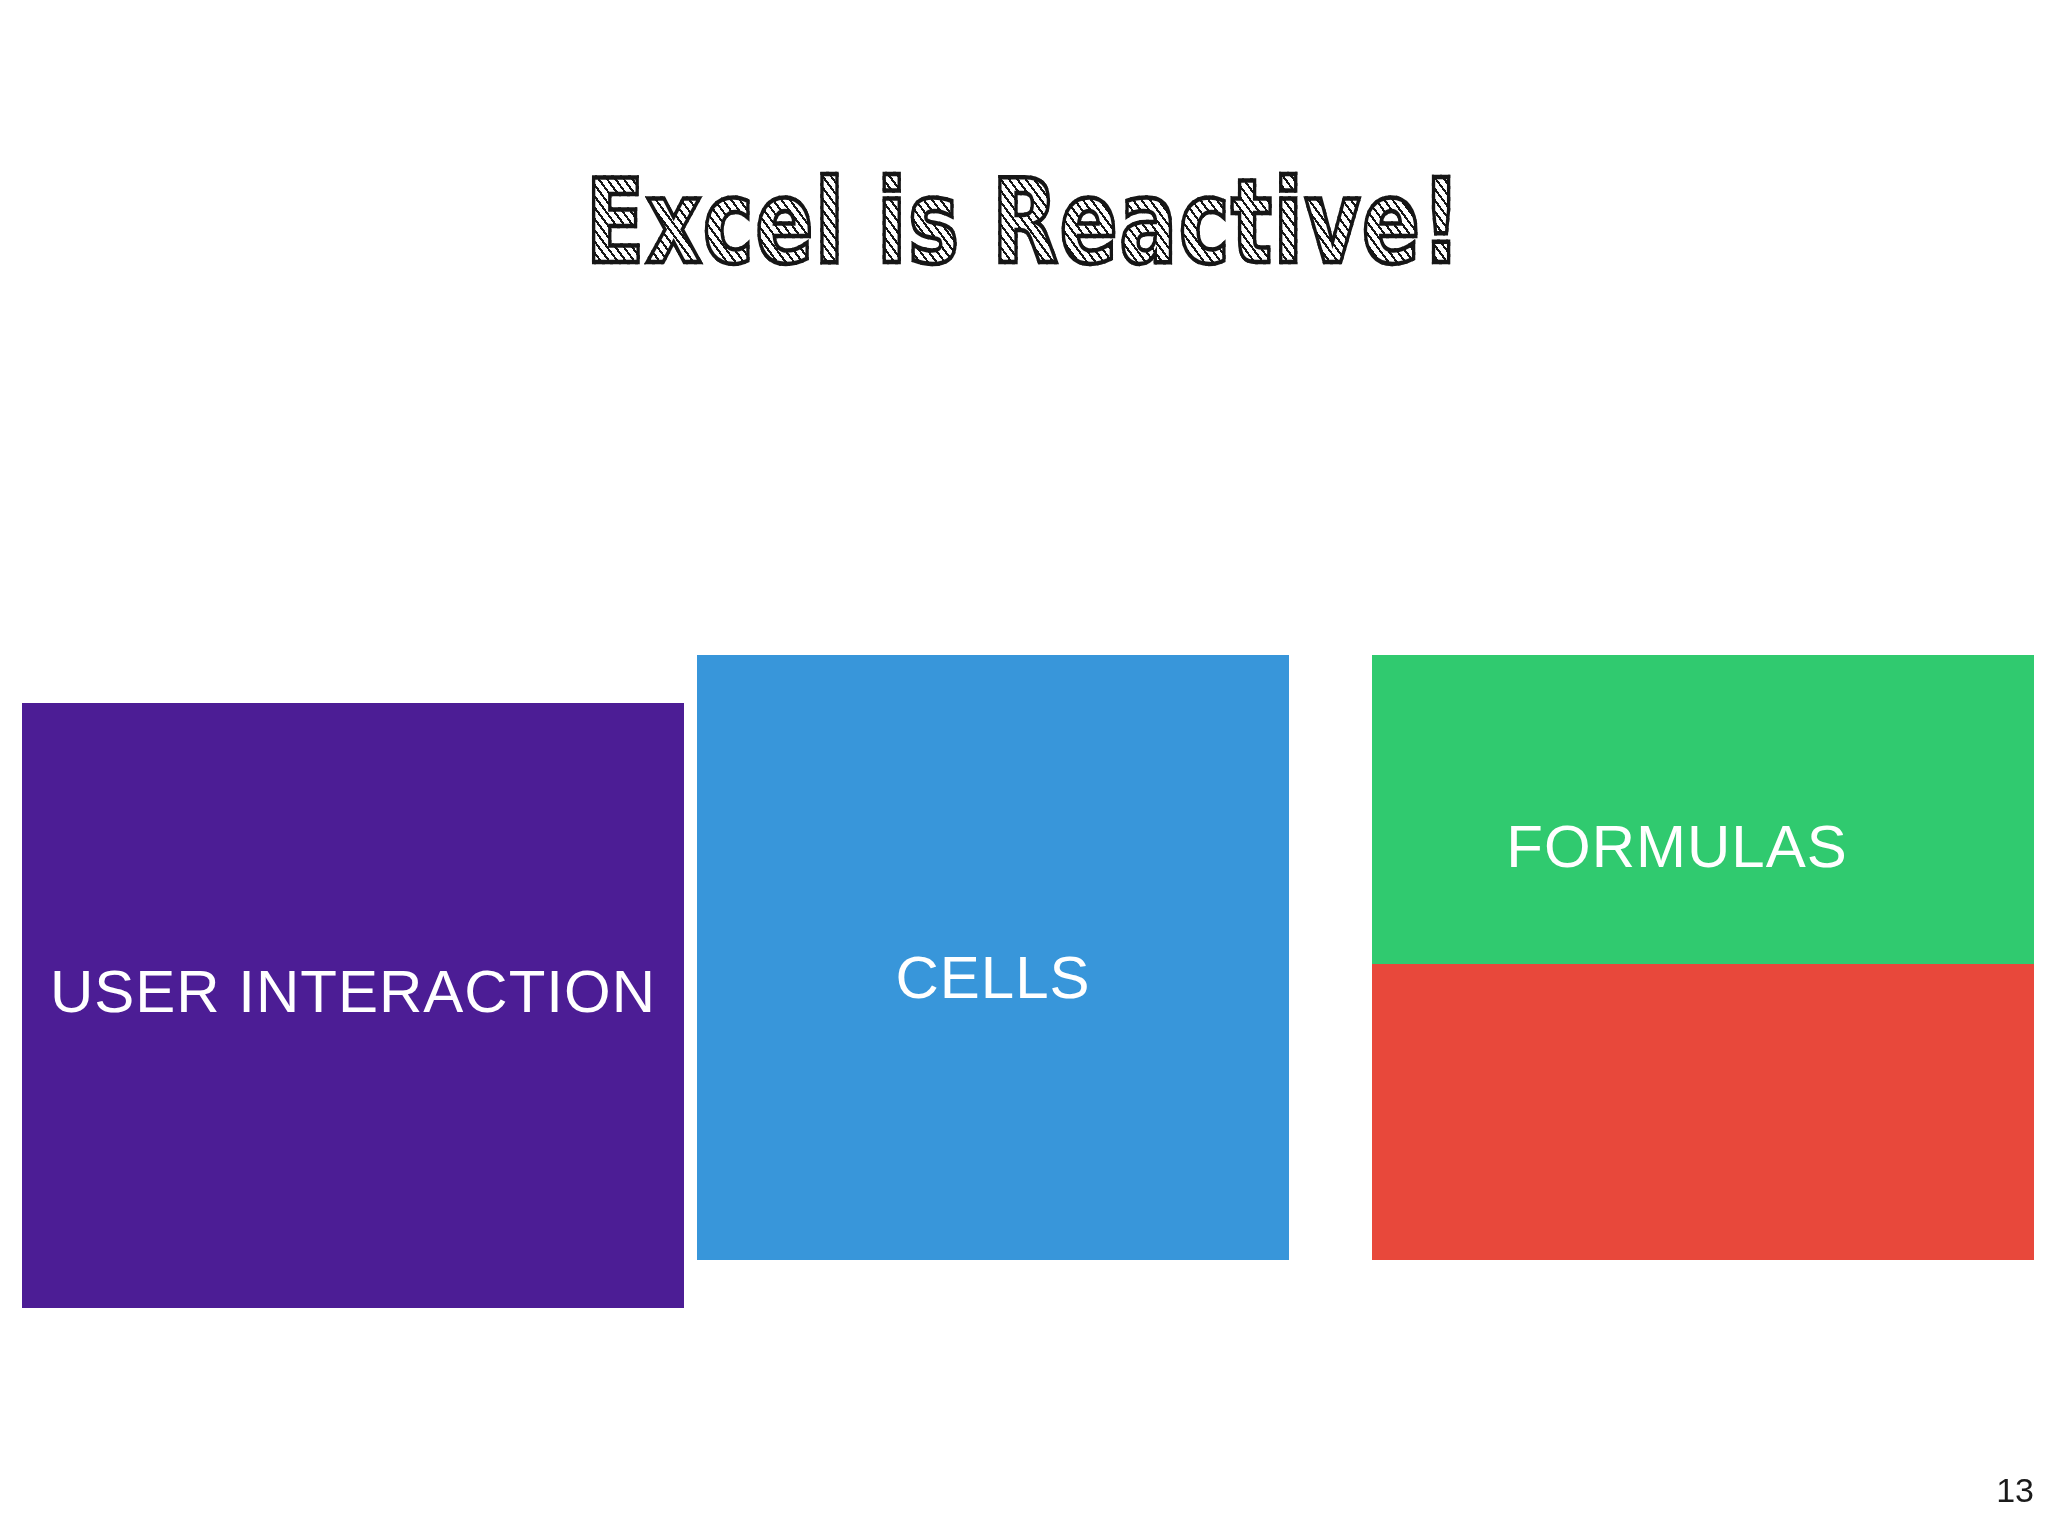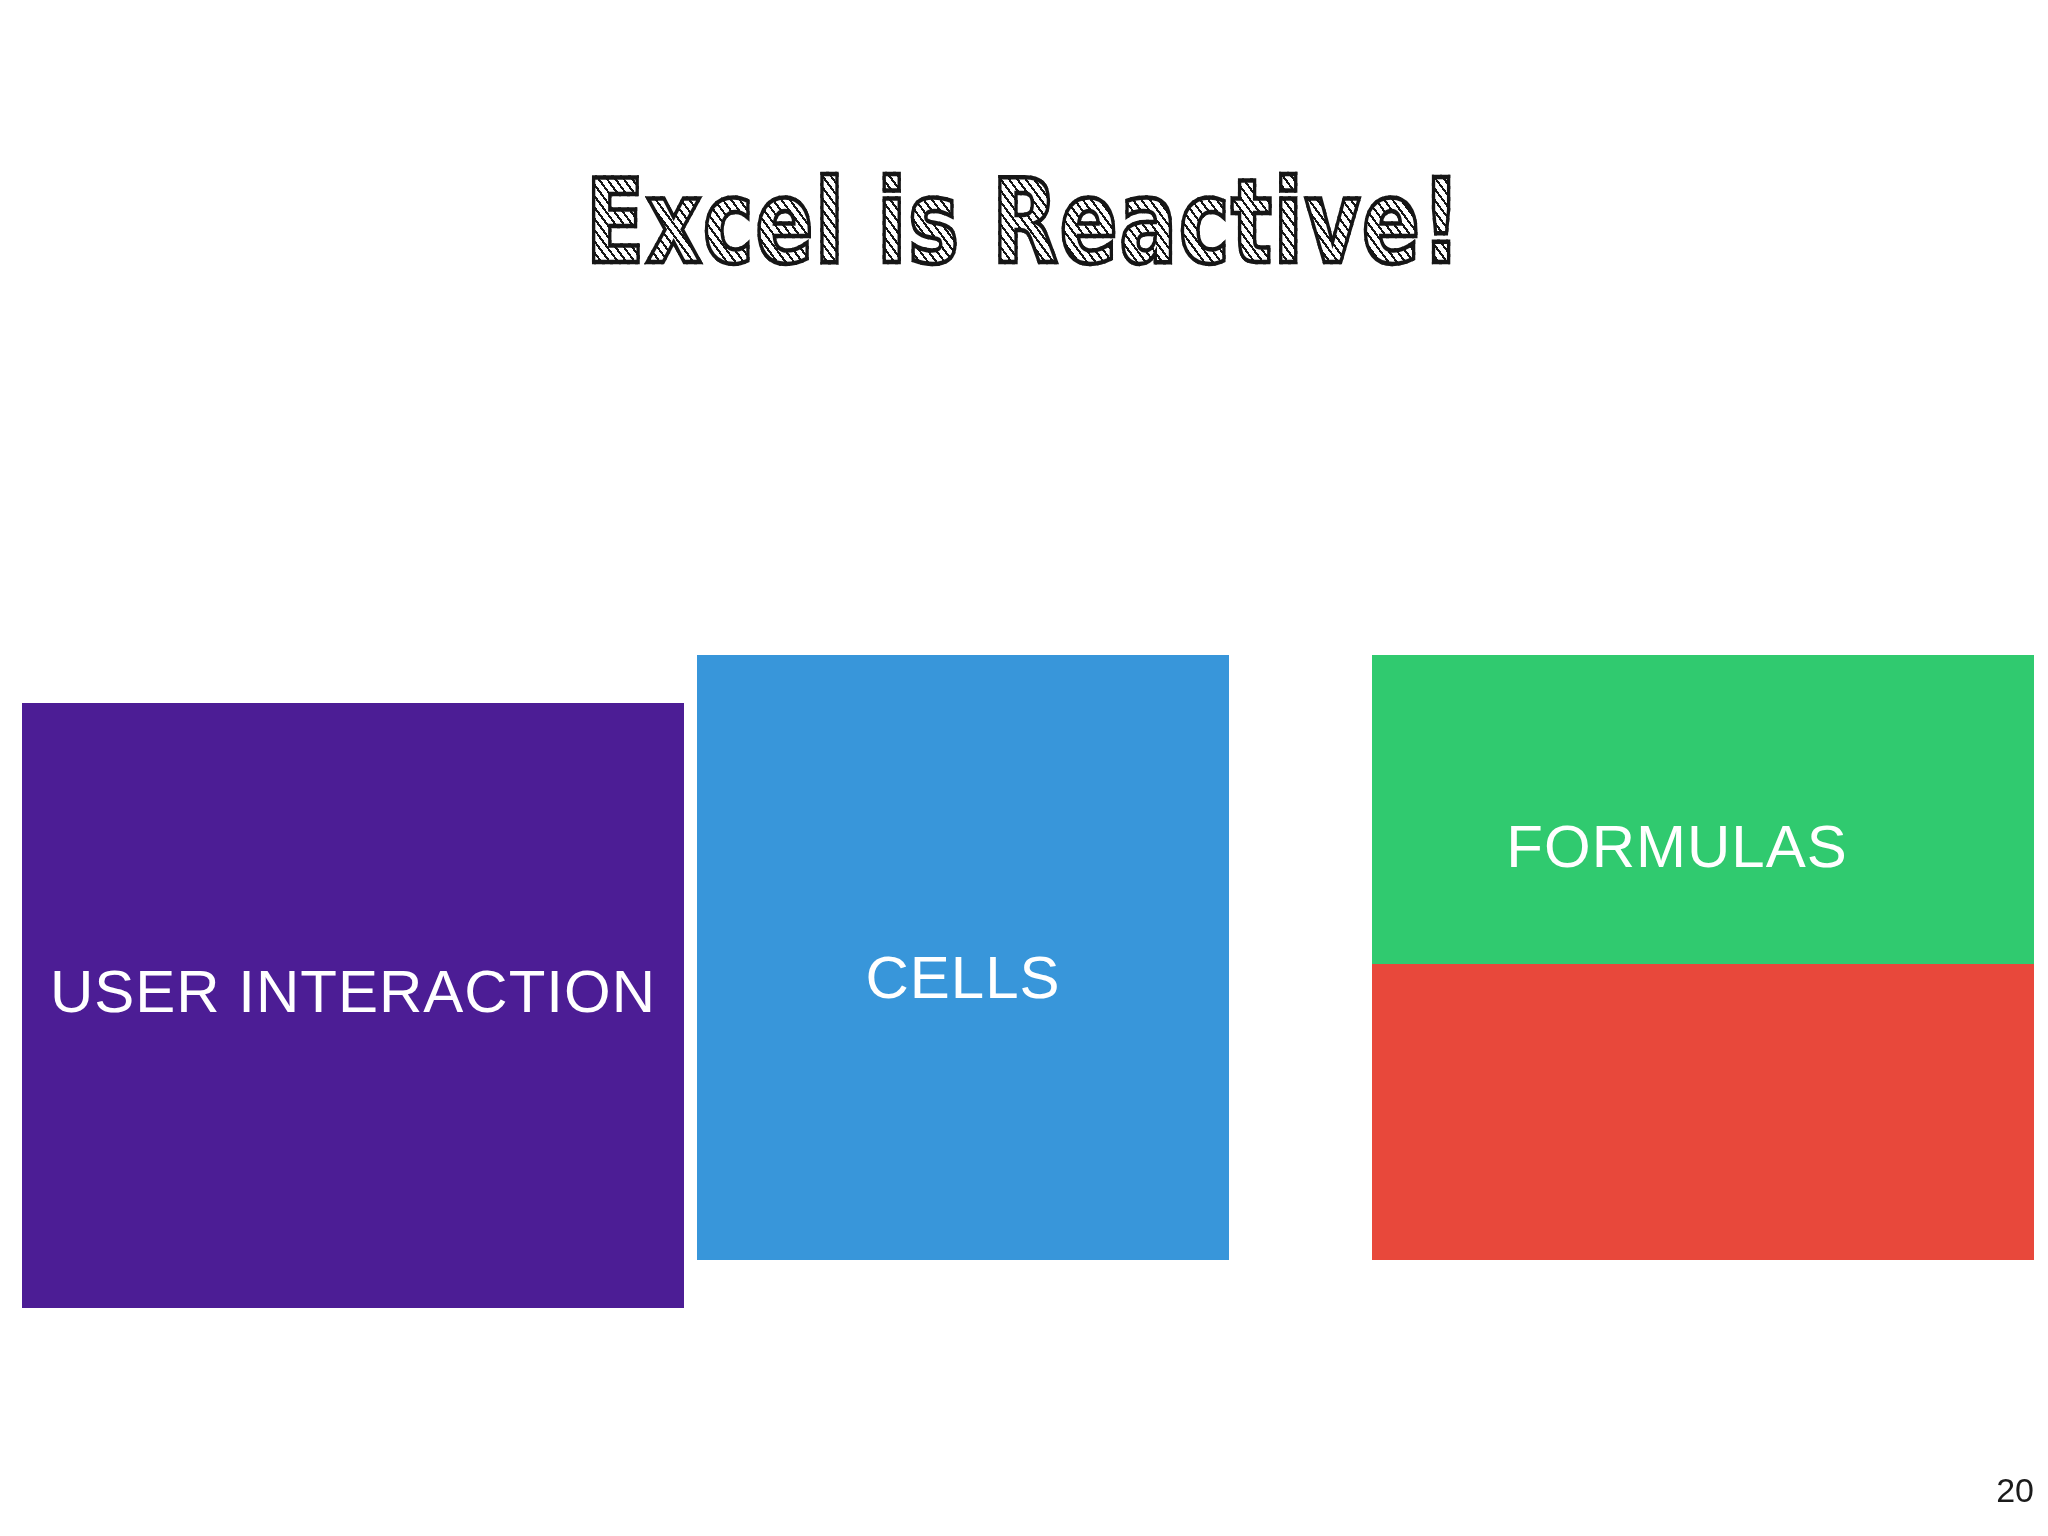--- a/index.html
+++ b/index.html
@@ -42,21 +42,21 @@
     align-items: center;
     justify-content: center;
     color: #ffffff;
     font-family: "Liberation Sans", sans-serif;
     font-weight: 300;
     font-size: 60px;
     letter-spacing: 1px;
     white-space: nowrap;
   }
   .block-user-interaction { left: 22px;   top: 655px; width: 662px; height: 605px; }
-  .block-cells            { left: 697px;  top: 655px; width: 532px; height: 605px; }
+  .block-cells            { left: 697px;  top: 655px; width: 592px; height: 605px; }
   .block-formulas         { left: 1372px; top: 655px; width: 662px; height: 382px; }
   .block-red              { left: 1372px; top: 964px; width: 662px; height: 296px; }
   .block-user-interaction .label { transform: translateY(-14px); }
   .block-cells .label            { transform: translateY(20px); }
   .block-formulas .label         { transform: translateX(-26px); }
   .page-number {
     position: absolute;
     right: 14px;
     bottom: 26px;
     font-family: "Liberation Sans", sans-serif;
@@ -80,15 +80,15 @@
   </div>
 
   <div class="block block-formulas" style="background-color: rgb(48, 202, 111);">
     <span class="label">FORMULAS</span>
   </div>
 
   <div class="block block-red" style="background-color: rgb(232, 72, 59);">
     <span class="label"></span>
   </div>
 
-  <div class="page-number">20</div>
+  <div class="page-number">13</div>
 
 </div>
 
 </body></html>

